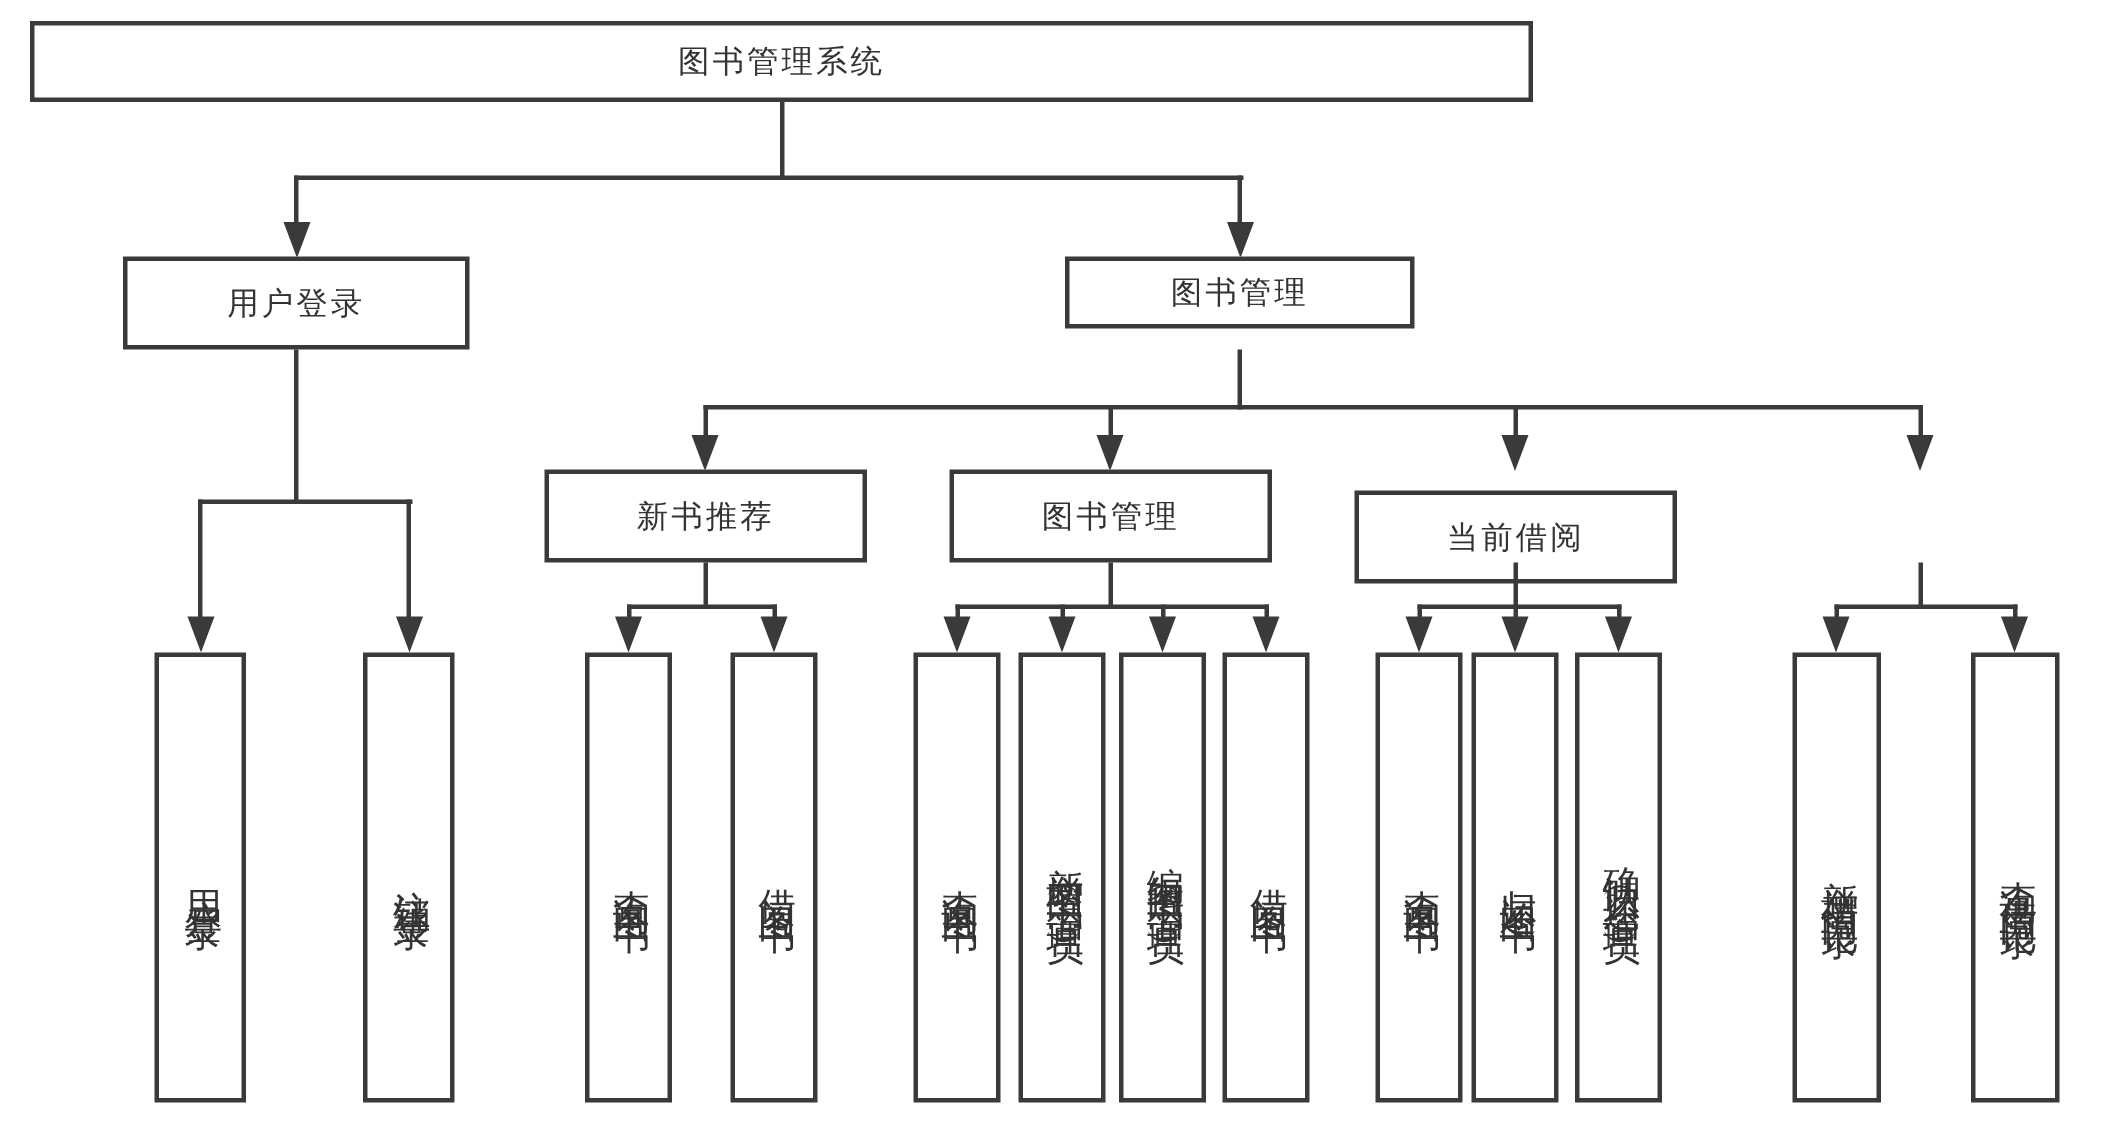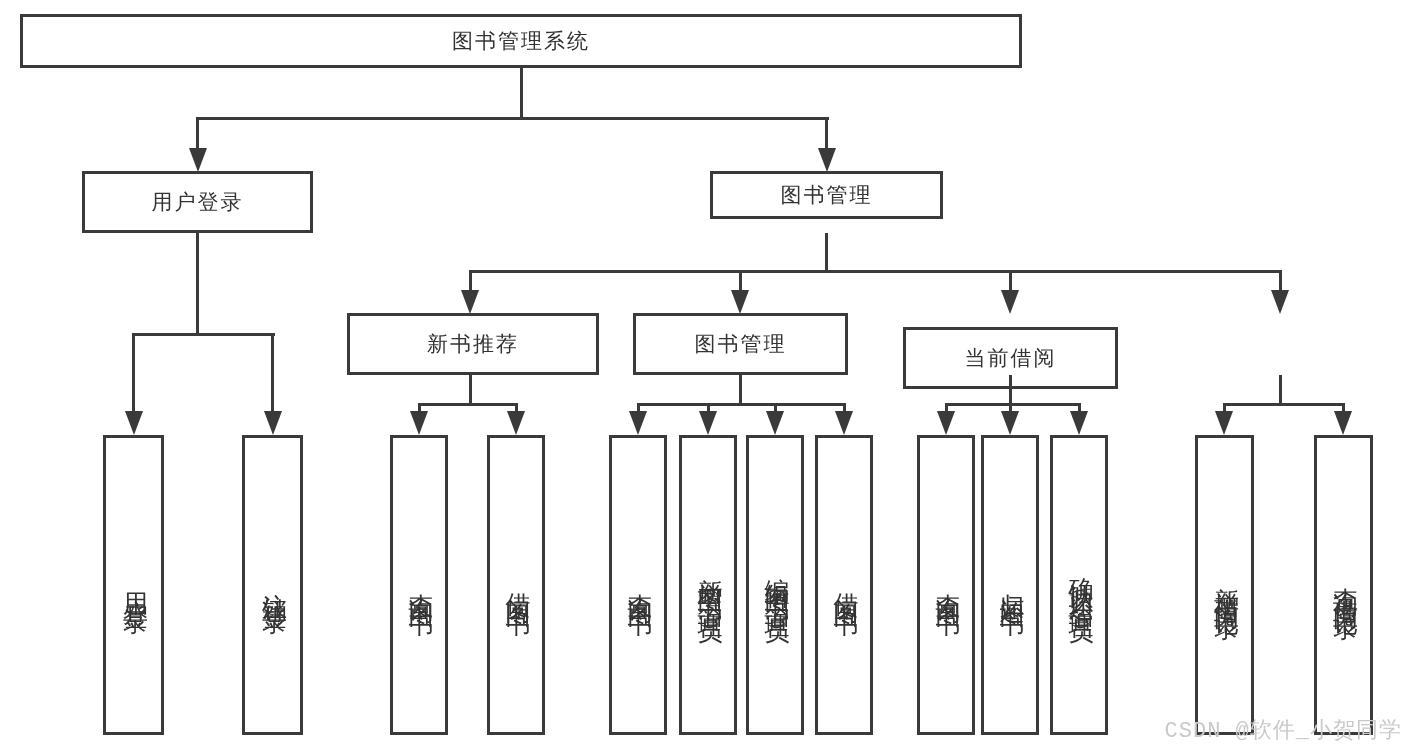--- a/index.html
+++ b/index.html
@@ -98,21 +98,21 @@
   <div class="ln h" style="left:469px;top:270px;width:813px"></div>
   <div class="ln v" style="left:469px;top:270px;height:22px"></div>
   <div class="ah" style="left:461px;top:290px"></div>
   <div class="ln v" style="left:739px;top:270px;height:22px"></div>
   <div class="ah" style="left:731px;top:290px"></div>
   <div class="ln v" style="left:1009px;top:270px;height:22px"></div>
   <div class="ah" style="left:1001px;top:290px"></div>
   <div class="ln v" style="left:1279px;top:270px;height:22px"></div>
   <div class="ah" style="left:1271px;top:290px"></div>
 
-  <div class="hbox" style="left:347px;top:313px;width:252px;height:62px">
+  <div class="hbox" style="left:363px;top:313px;width:215px;height:62px">
     <span class="lbl">新书推荐</span>
   </div>
   <div class="hbox" style="left:633px;top:313px;width:215px;height:62px">
     <span class="lbl">图书管理</span>
   </div>
   <div class="hbox" style="left:903px;top:327px;width:215px;height:62px">
     <span class="lbl">当前借阅</span>
   </div>
 
   <div class="ln v" style="left:469px;top:375px;height:31px"></div>
@@ -187,15 +187,14 @@
     <span class="vlbl">确认归还（管理员）</span>
   </div>
 
   <div class="vbox" style="left:1195px;width:59px">
     <span class="vlbl">新增借阅记录</span>
   </div>
   <div class="vbox" style="left:1314px;width:59px">
     <span class="vlbl">查询借阅记录</span>
   </div>
 
-  <div class="watermark">CSDN @软件_小贺同学</div>
 
 </div>
 
 </body></html>

